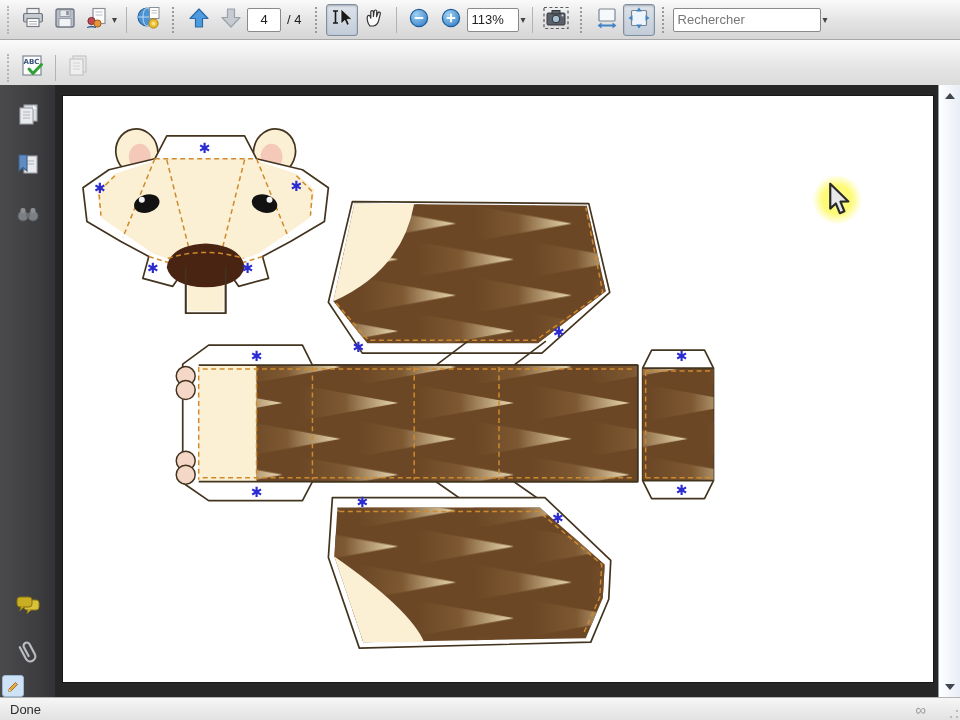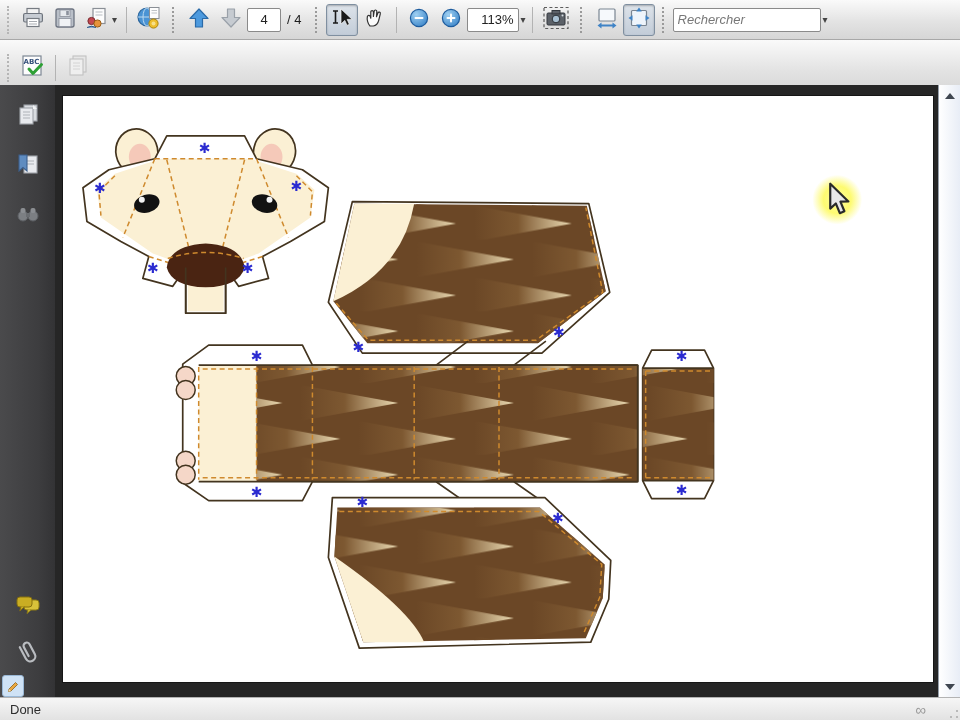--- a/index.html
+++ b/index.html
@@ -31,22 +31,22 @@
     border:1px solid #7f8fa0;
     box-shadow:inset 0 1px 2px rgba(0,0,0,.25);
   }
   .caret{font-size:10px;color:#444;margin-left:2px;line-height:1;}
   .tbx{
     height:24px;border:1px solid #8a8a8a;background:#fff;border-radius:2px;
     font-family:inherit;font-size:13px;color:#222;box-sizing:border-box;
     padding:0 4px;
   }
   #page-input{width:34px;text-align:center;}
-  #zoom-input{width:52px;text-align:right;}
-  #search-input{width:148px;font-style:italic;}
+  #zoom-input{width:52px;text-align:left;}
+  #search-input{width:148px;}
   #search-input::placeholder{color:#777;opacity:1;}
   .lbl{margin:0 6px 0 6px;color:#1d1d1d;}
   
   #main{position:absolute;top:85px;left:0;right:0;bottom:23px;background:#262626;}
   #nav-sidebar{
     position:absolute;left:0;top:0;bottom:0;width:55px;
     background:linear-gradient(90deg,#4a4a4c,#3d3d3f 70%,#333335);
     display:flex;flex-direction:column;align-items:center;
   }
   .sb-btn{width:34px;height:34px;display:flex;align-items:center;justify-content:center;}

